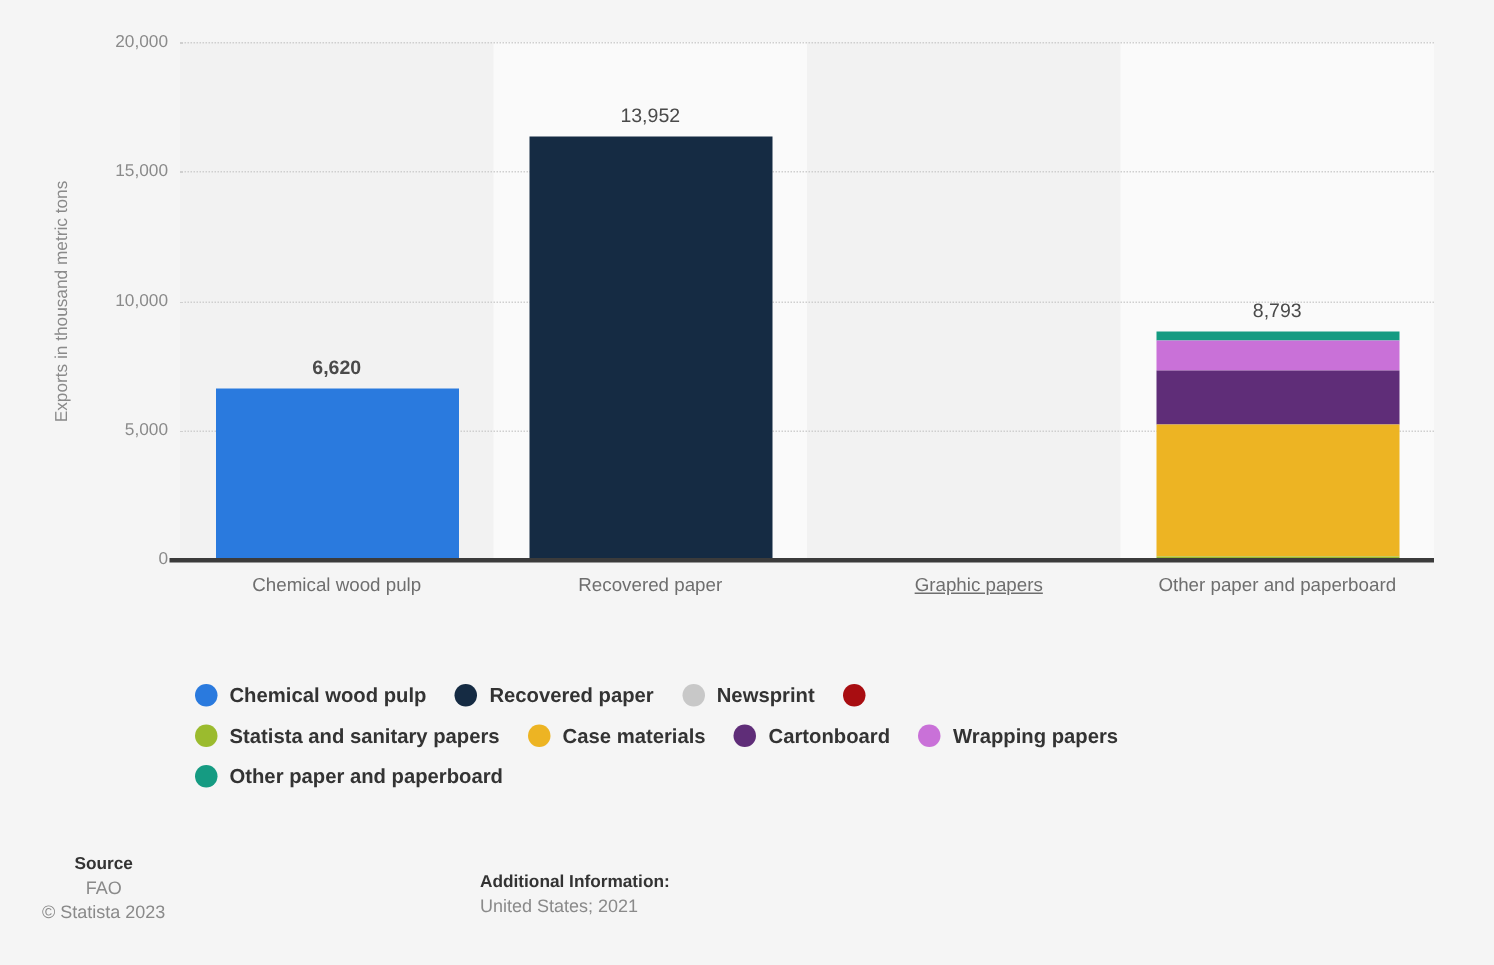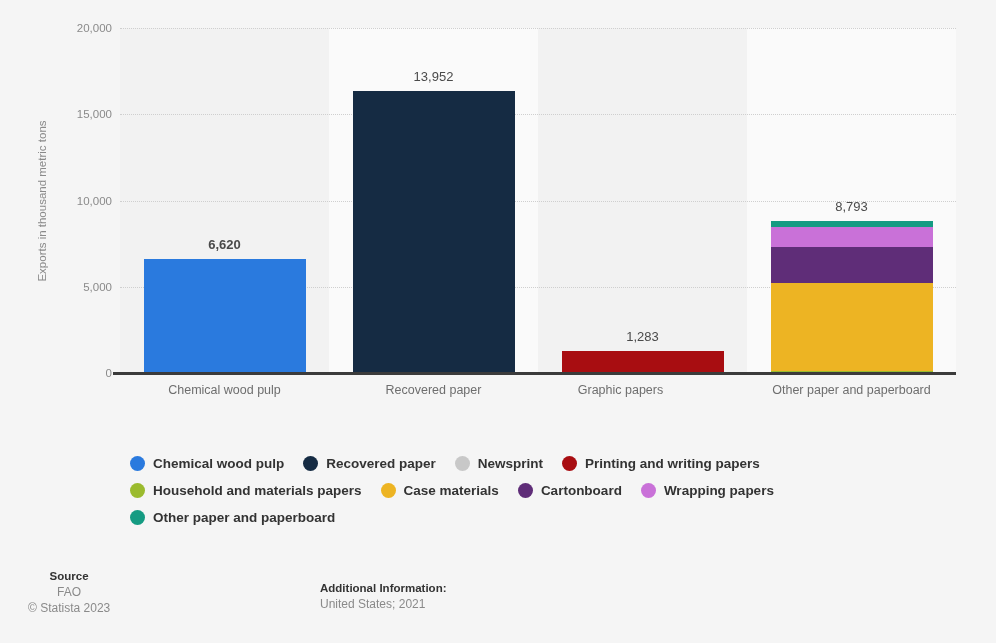--- a/index.html
+++ b/index.html
@@ -241,72 +241,65 @@
         <div class="bar" style="width: 162px; height: 114.195px;">
           <div class="seg" style="height: 114.195px; background: rgb(42, 122, 222);"></div>
         </div>
         <div class="bar-value" style="bottom: 121.195px;">6,620</div>
       </div>
       <div class="bar-group" style="left: 209px; width: 209px;">
         <div class="bar" style="width: 162px; height: 281.762px;">
           <div class="seg" style="height: 281.762px; background: rgb(21, 43, 67);"></div>
         </div>
         <div class="bar-value" style="bottom: 288.762px;">13,952</div>
-      </div>
-      <div class="bar-group" style="left: 418px; width: 209px;">
-        <div class="bar" style="width: 162px; height: 22.1318px;">
-          <div class="seg" style="height: 22.1318px; background: rgb(168, 13, 17);"></div>
-        </div>
-        <div class="bar-value" style="bottom: 29.1318px;">1,283</div>
       </div>
       <div class="bar-group" style="left: 627px; width: 209px;">
         <div class="bar" style="width: 162px; height: 151.679px;">
           <div class="seg" style="height: 1.8975px; background: rgb(155, 187, 46);"></div>
           <div class="seg" style="height: 87.63px; background: rgb(237, 180, 35);"></div>
           <div class="seg" style="height: 36.225px; background: rgb(95, 45, 120);"></div>
           <div class="seg" style="height: 20.7px; background: rgb(201, 113, 216);"></div>
           <div class="seg" style="height: 5.22675px; background: rgb(21, 155, 130);"></div>
         </div>
         <div class="bar-value" style="bottom: 158.679px;">8,793</div>
       </div>
     </div>
 
   <div id="xaxis"></div>
 
   <div id="xlabels">
       <div class="xlabel" style="left: 0px; width: 209px;">Chemical wood pulp</div>
       <div class="xlabel" style="left: 209px; width: 209px;">Recovered paper</div>
-      <div class="xlabel" style="left: 396px; width: 209px;">Graphic papers</div>
+      <div class="xlabel" style="left: 428px; width: 209px; text-decoration: underline;">Graphic papers</div>
       <div class="xlabel" style="left: 627px; width: 209px;">Other paper and paperboard</div>
     </div>
 </div>
 
 <div id="legend">
     <div class="legend-row">
       <div class="legend-item">
         <span class="swatch" style="background: rgb(42, 122, 222);"></span>
         <span class="legend-label">Chemical wood pulp</span>
       </div>
       <div class="legend-item">
         <span class="swatch" style="background: rgb(21, 43, 67);"></span>
         <span class="legend-label">Recovered paper</span>
       </div>
       <div class="legend-item">
         <span class="swatch" style="background: rgb(200, 200, 200);"></span>
         <span class="legend-label">Newsprint</span>
       </div>
       <div class="legend-item">
         <span class="swatch" style="background: rgb(168, 13, 17);"></span>
-        <span class="legend-label">Printing and writing papers</span>
       </div>
     </div>
     <div class="legend-row">
       <div class="legend-item">
         <span class="swatch" style="background: rgb(155, 187, 46);"></span>
-        <span class="legend-label">Household and materials papers</span>
+        <span class="legend-label">Statista and sanitary papers</span>
       </div>
       <div class="legend-item">
         <span class="swatch" style="background: rgb(237, 180, 35);"></span>
         <span class="legend-label">Case materials</span>
       </div>
       <div class="legend-item">
         <span class="swatch" style="background: rgb(95, 45, 120);"></span>
         <span class="legend-label">Cartonboard</span>
       </div>
       <div class="legend-item">

